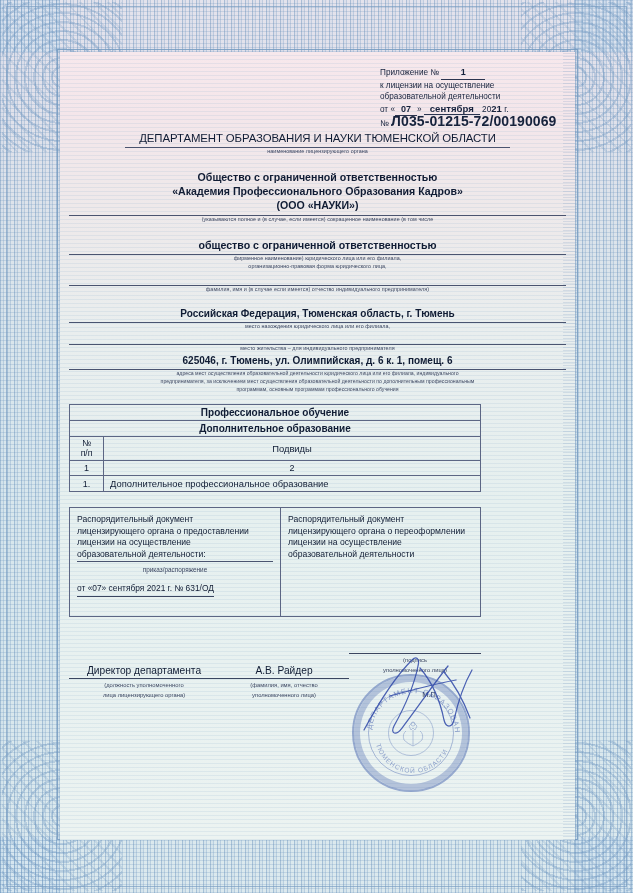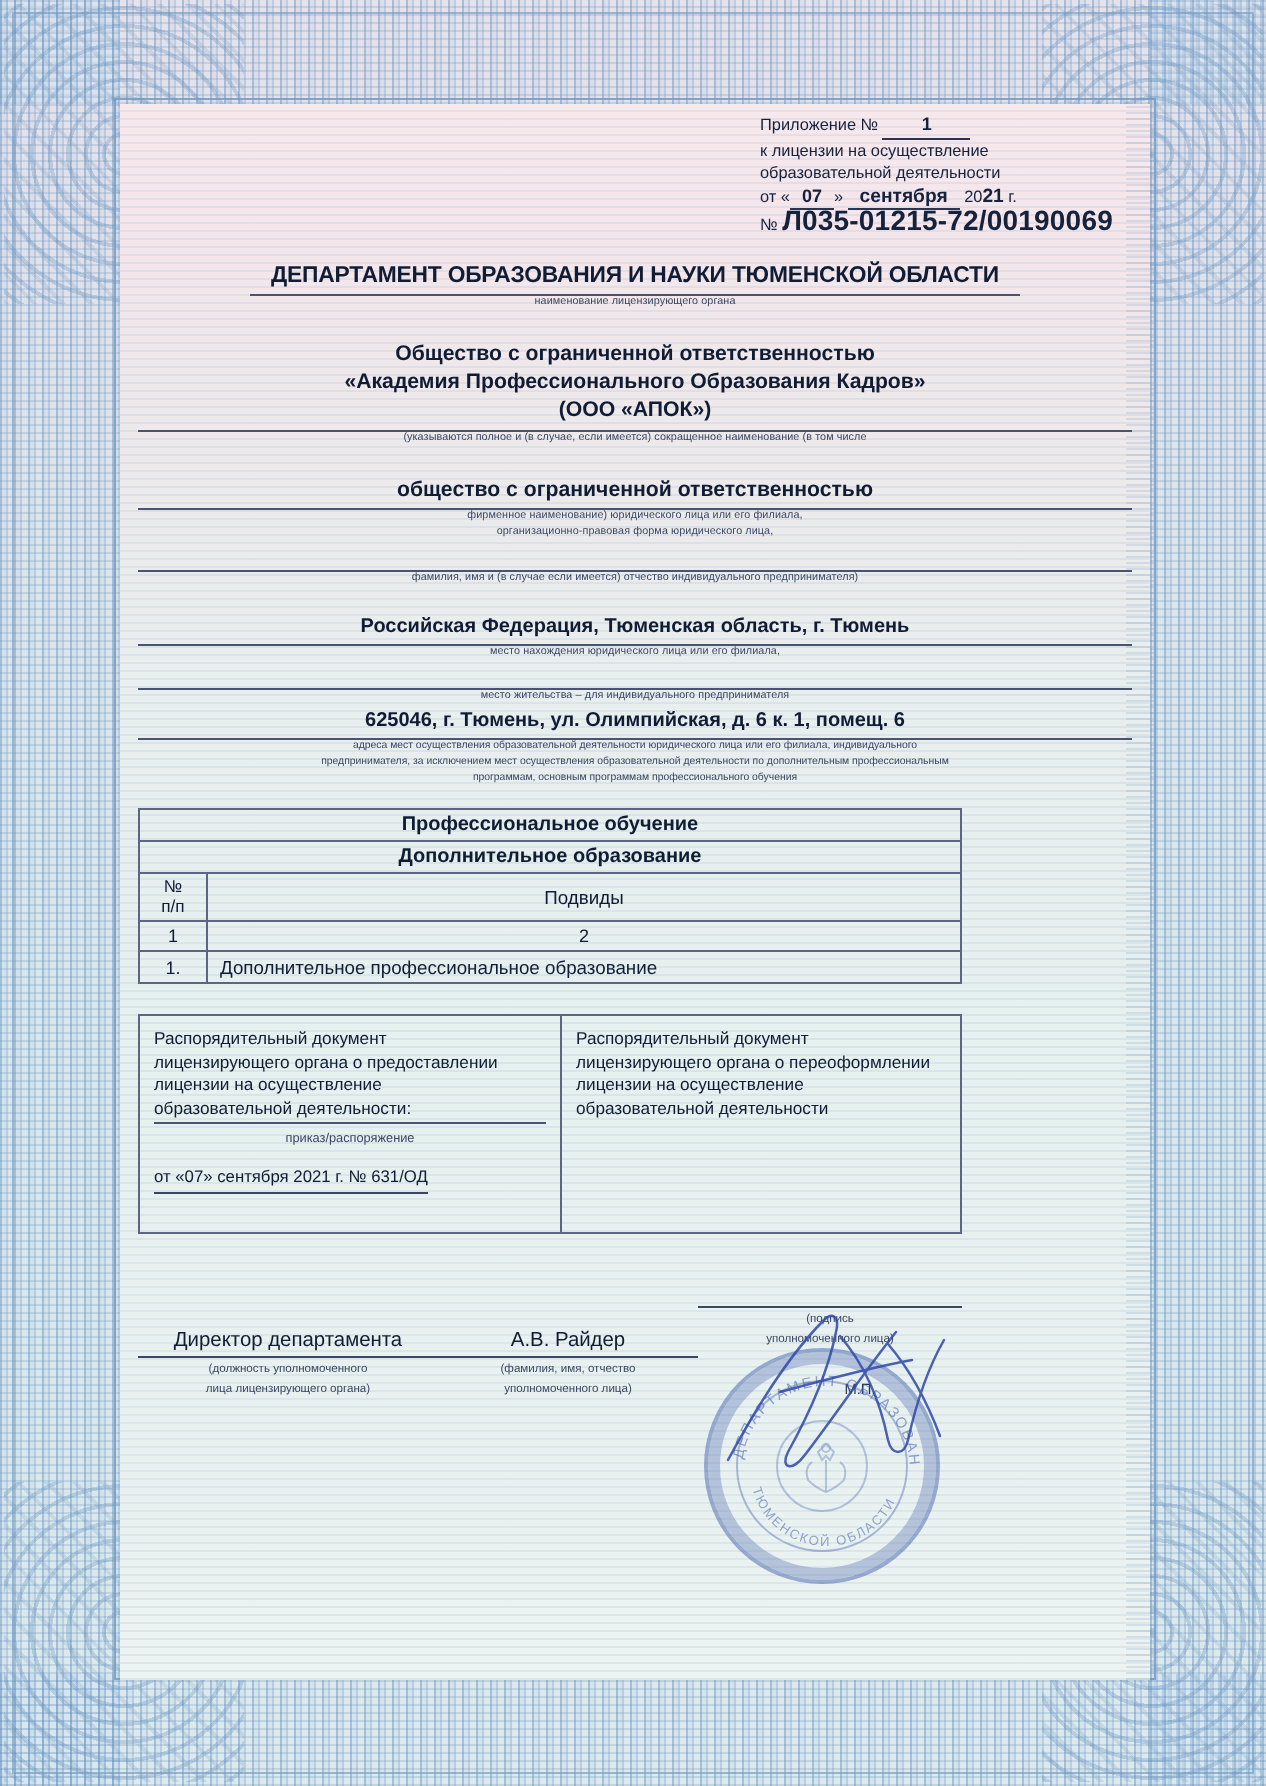--- a/index.html
+++ b/index.html
@@ -82,40 +82,40 @@
         #e9eeee 36%, #e6f0ef 58%, #e8f1f0 78%, #ecf3f1 100%);
     padding: 0;
   }
 
   
   .content { position:relative; width:100%; height:100%;
              font-size:8px; color:#14203a; }
 
   
   .appendix {
-    position:absolute; left:320px; top:5px; width:190px;
+    position:absolute; left:320px; top:15px; width:190px;
     font-size:8.2px; line-height:11.6px; color:#16223c;
   }
   .appendix .ln { white-space:nowrap; }
   .ap-fill {
     display:inline-block; min-width:44px;
     border-bottom:1px solid #2b3550;
     text-align:center; font-weight:700; font-size:9px;
   }
   .ap-fill.sm { min-width:22px; }
   .ap-fill.md { min-width:56px; }
   .ap-num {
     font-weight:700; font-size:14px; letter-spacing:.1px;
   }
   .ap-bold { font-weight:700; font-size:9.6px; }
 
   
   .blk { position:absolute; left:0; width:515px; text-align:center; }
   .title-lg {
-    font-weight:700; font-size:11.4px; letter-spacing:-.1px;
+    font-weight:400; font-size:11.4px; letter-spacing:-.1px;
     color:#101c34; white-space:nowrap;
   }
   .title-md {
     font-weight:700; font-size:10.6px; color:#101c34;
     line-height:14.5px;
   }
   .title-sm {
     font-weight:700; font-size:10px; color:#101c34;
   }
   .cap {
@@ -273,21 +273,21 @@
           <span class="ap-num">Л035-01215-72/00190069</span>
         </div>
       </div>
 
       <div class="blk title-lg" style="top:80px;">ДЕПАРТАМЕНТ ОБРАЗОВАНИЯ И НАУКИ ТЮМЕНСКОЙ ОБЛАСТИ</div>
       <div class="hr" style="left:65px; top:95px; width:385px;"></div>
       <div class="blk cap" style="top:96px;">наименование лицензирующего органа</div>
 
       <div class="blk title-md" style="top:118px;">Общество с ограниченной ответственностью</div>
       <div class="blk title-md" style="top:132px;">«Академия Профессионального Образования Кадров»</div>
-      <div class="blk title-md" style="top:146px;">(ООО «АПОК»)</div>
+      <div class="blk title-md" style="top:146px;">(ООО «НАУКИ»)</div>
       <div class="hr" style="left:9px; top:163px; width:497px;"></div>
       <div class="blk cap" style="top:164px;">(указываются полное и (в случае, если имеется) сокращенное наименование (в том числе</div>
 
       <div class="blk title-md" style="top:186px;">общество с ограниченной ответственностью</div>
       <div class="hr" style="left:9px; top:202px; width:497px;"></div>
       <div class="blk cap" style="top:203px;">фирменное наименование) юридического лица или его филиала,</div>
       <div class="blk cap" style="top:211px;">организационно-правовая форма юридического лица,</div>
 
       <div class="hr" style="left:9px; top:233px; width:497px;"></div>
       <div class="blk cap" style="top:234px;">фамилия, имя и (в случае если имеется) отчество индивидуального предпринимателя)</div>

